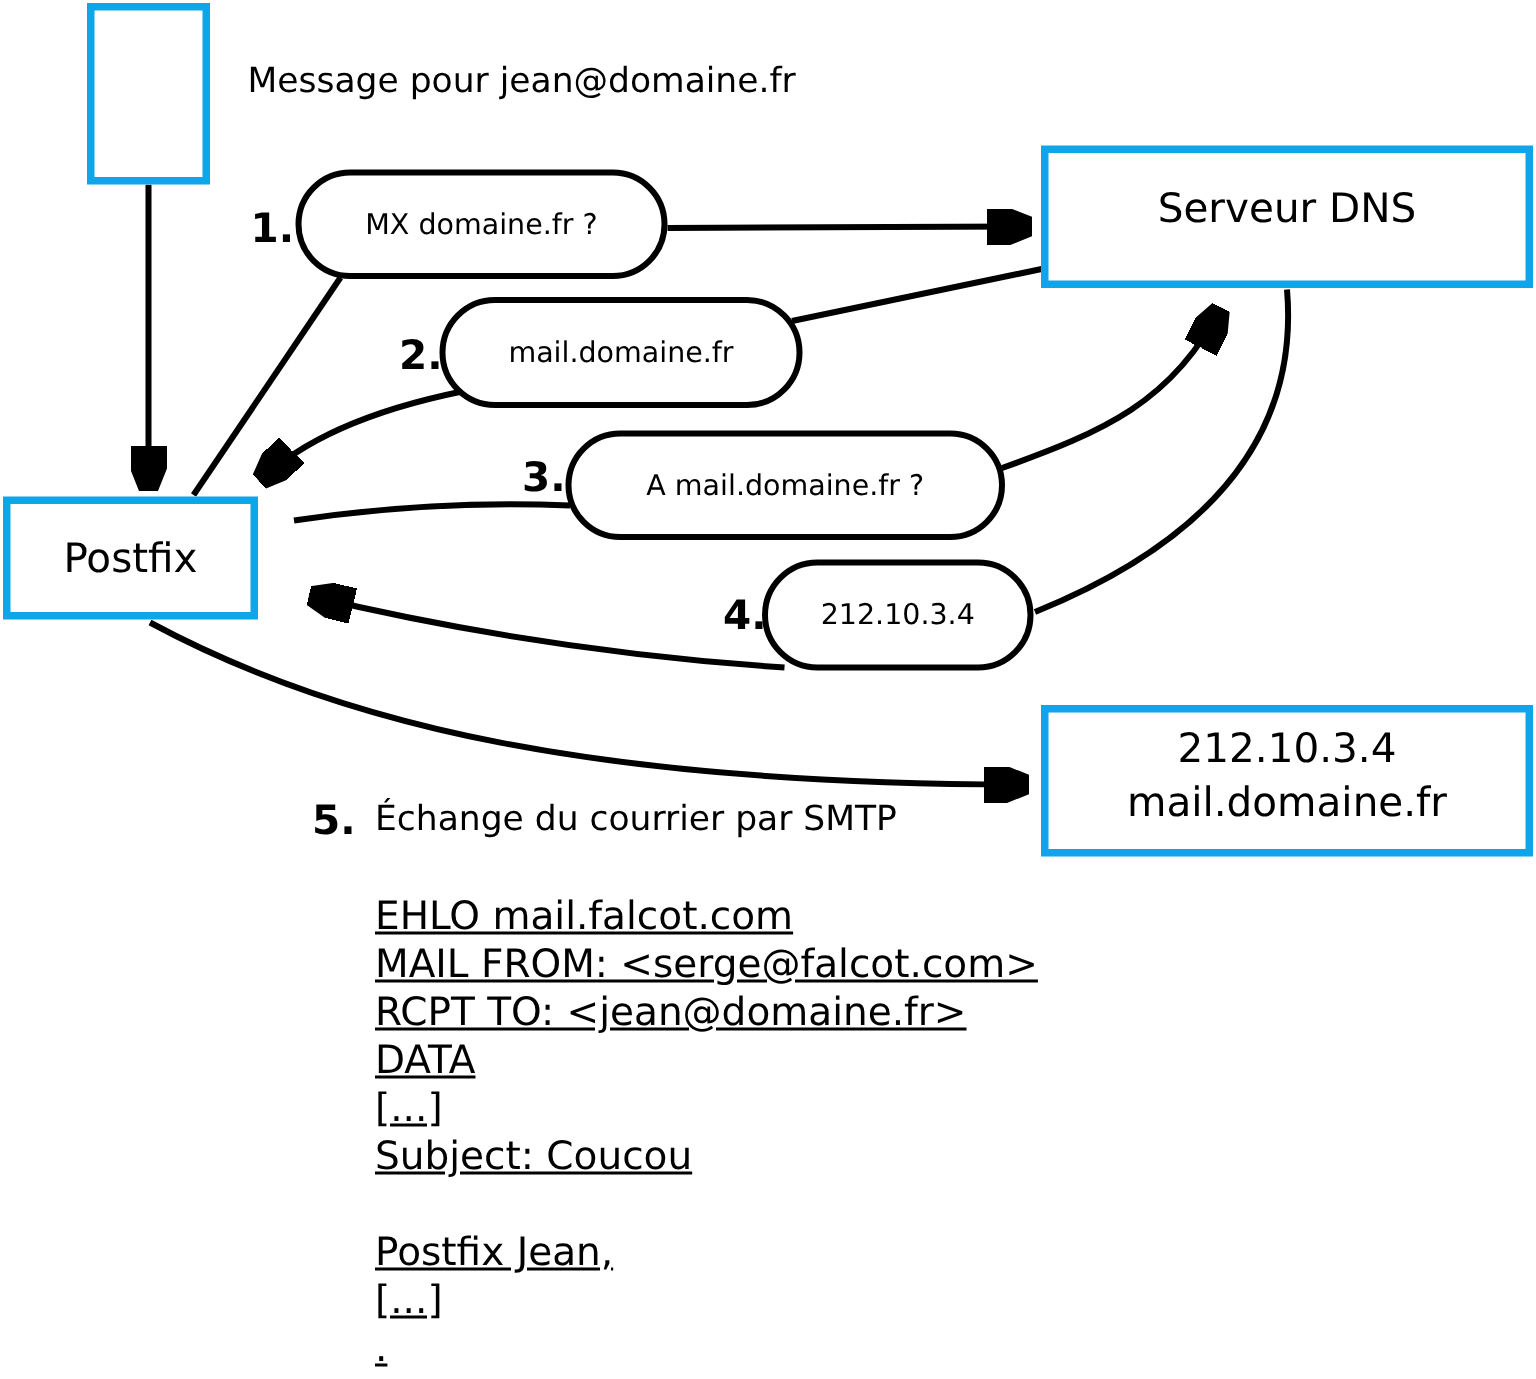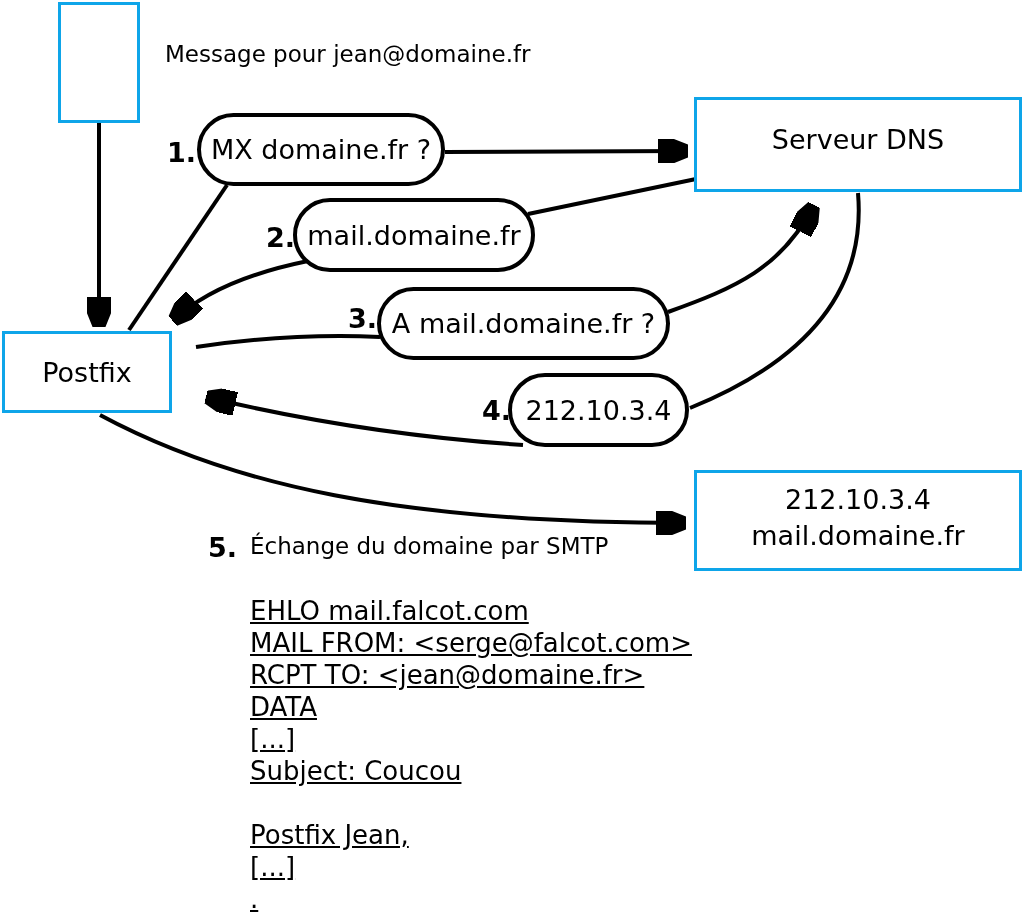--- a/index.html
+++ b/index.html
@@ -4,28 +4,28 @@
 <style>
   html,body{margin:0;padding:0;background:#fff;}
   .canvas{
     position:relative;width:1024px;height:919px;background:#ffffff;
     font-family:"DejaVu Sans","Liberation Sans",sans-serif;color:#000;
     overflow:hidden;
   }
   .wires{position:absolute;left:0;top:0;width:1024px;height:919px;z-index:1;}
   .wires path{stroke:#000;stroke-width:4;fill:none;}
   .node{
-    position:absolute;z-index:2;background:#fff;border:3px solid #0ea5e9;
+    position:absolute;z-index:2;background:#fff;border:5px solid #0ea5e9;
     display:flex;align-items:center;justify-content:center;
     font-size:27px;box-sizing:border-box;text-align:center;
   }
   .pill{
     position:absolute;z-index:2;background:#fff;border:4px solid #000;
     border-radius:37px;display:flex;align-items:center;justify-content:center;
-    font-size:27px;box-sizing:border-box;
+    font-size:19px;box-sizing:border-box;
   }
   .num{
     position:absolute;z-index:3;font-size:27px;font-weight:bold;
   }
   .freetext{position:absolute;z-index:3;font-size:23px;white-space:nowrap;}
   .smtp{position:absolute;left:250px;top:595px;z-index:3;}
   .smtp-line{height:32px;line-height:32px;font-size:26px;white-space:pre;text-decoration:underline;}
   .target-inner{line-height:36px;}
 </style>
 </head>
@@ -85,21 +85,21 @@
   </div>
 
   <div class="num" style="left:167px;top:137px;">1.</div>
   <div class="num" style="left:266px;top:222px;">2.</div>
   <div class="num" style="left:348px;top:303px;">3.</div>
   <div class="num" style="left:482px;top:395px;">4.</div>
   <div class="num" style="left:208px;top:532px;">5.</div>
 
   <div class="freetext" style="left:165px;top:41px;">Message pour jean@domaine.fr</div>
 
-  <div class="freetext" style="left:250px;top:533px;">Échange du domaine par SMTP</div>
+  <div class="freetext" style="left:250px;top:533px;">Échange du courrier par SMTP</div>
 
   <div class="smtp">
     <div class="smtp-line">EHLO mail.falcot.com</div>
     <div class="smtp-line">MAIL FROM: &lt;serge@falcot.com&gt;</div>
     <div class="smtp-line">RCPT TO: &lt;jean@domaine.fr&gt;</div>
     <div class="smtp-line">DATA</div>
     <div class="smtp-line">[...]</div>
     <div class="smtp-line">Subject: Coucou</div>
     <div class="smtp-line"></div>
     <div class="smtp-line">Postfix Jean,</div>

